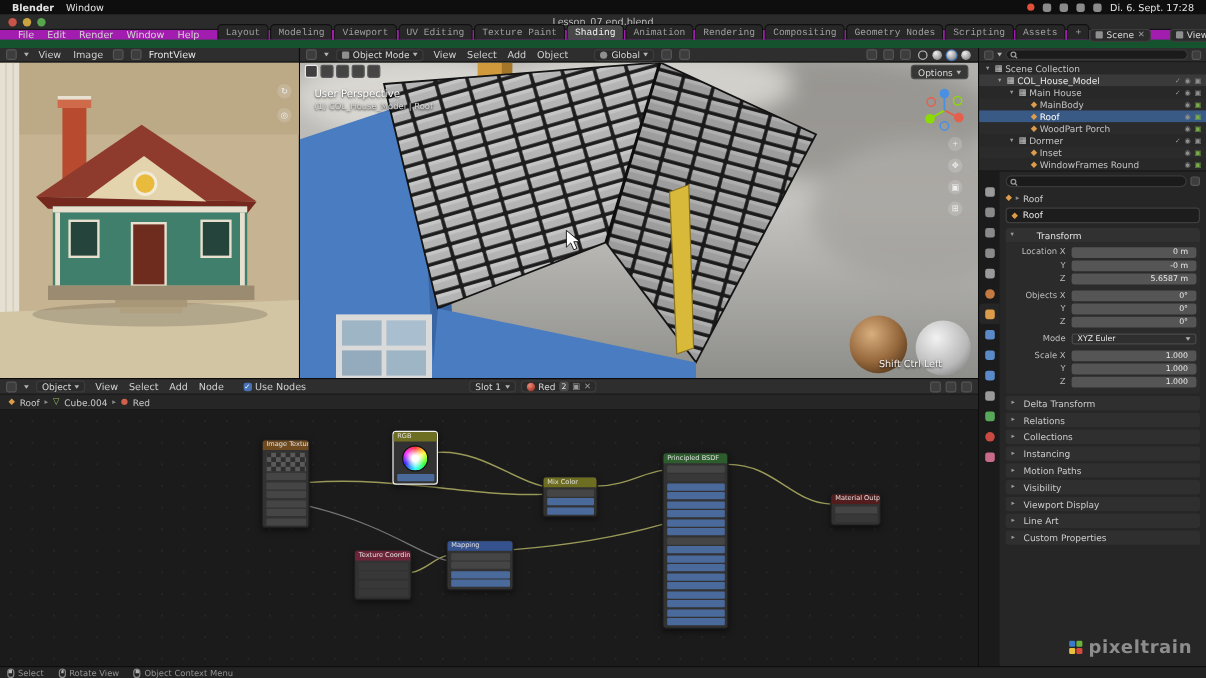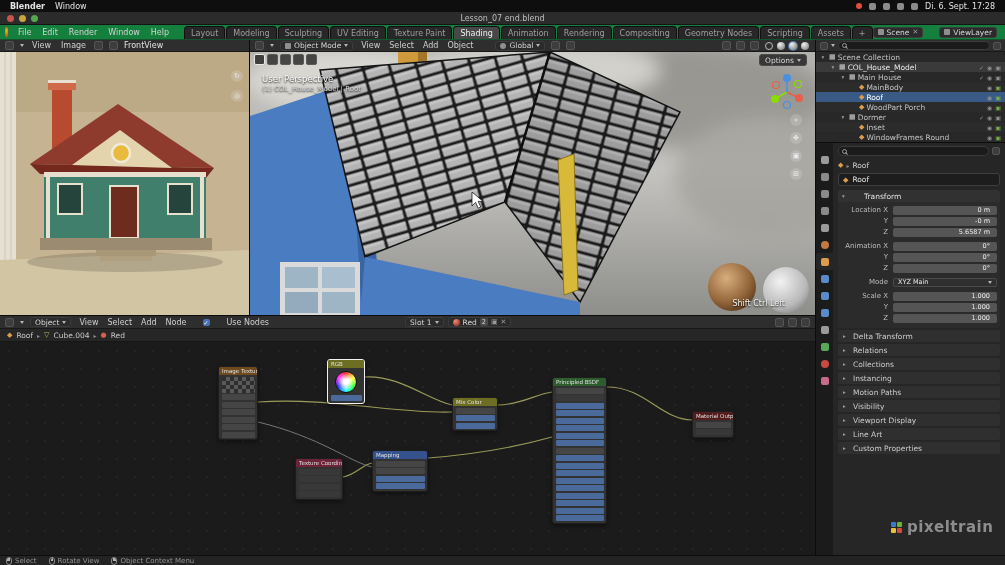--- a/index.html
+++ b/index.html
@@ -15,26 +15,26 @@
   .mb-dot{width:6px;height:6px;border-radius:50%;background:#e05038;display:inline-block;}
 
   
   .win-titlebar{position:absolute;left:0;top:12px;width:100%;height:13px;background:#2b2b2b;border-bottom:1px solid #141414;display:flex;align-items:center;padding:0 7px;}
   .traffic{display:flex;gap:5px;z-index:2;}
   .tl{width:7px;height:7px;border-radius:50%;}
   .tl.red{background:#c8544a;} .tl.yel{background:#c9a43f;} .tl.grn{background:#57a64f;}
   .win-title{position:absolute;left:0;right:0;text-align:center;font-size:8px;color:#bdbdbd;}
 
   
-  .topbar{position:absolute;left:0;top:25px;width:100%;height:15px;background:#15803d;border-bottom:1px solid #14532d;display:flex;align-items:center;padding:0 5px;}
+  .topbar{position:absolute;left:0;top:25px;width:100%;height:15px;background:#a21caf;border-bottom:7px solid #14532d;display:flex;align-items:center;padding:0 5px;}
   .blender-logo{width:10px;height:10px;border-radius:50%;background:radial-gradient(circle at 40% 35%,#f5a623,#d96a12 70%);margin-right:5px;}
   .tb-menus{display:flex;gap:1px;margin-right:10px;}
   .tb-menu{padding:1px 5px;font-size:8px;color:#d2d2d2;}
   .tabs{display:flex;gap:1px;align-items:flex-end;height:100%;}
-  .tab{padding:2px 6px 1px;font-size:8px;color:#9f9f9f;background:#272727;border:1px solid #101010;border-bottom:none;border-radius:4px 4px 0 0;white-space:nowrap;}
+  .tab{padding:2px 6px 1px;font-size:8px;color:#9f9f9f;background:#272727;border:1px solid #101010;border-bottom:none;border-radius:4px 4px 0 0;white-space:nowrap;font-family:Liberation Mono, monospace;}
   .tab.active{background:#484848;color:#f2f2f2;}
   .tb-right{margin-left:auto;display:flex;gap:16px;align-items:center;padding-right:3px;}
   .widget{display:flex;align-items:center;gap:3px;background:#2b2b2b;border:1px solid #3c3c3c;border-radius:3px;height:11px;padding:0 4px;font-size:7.5px;color:#d8d8d8;}
   .wg-ic{width:6px;height:6px;background:#8f8f8f;border-radius:1px;display:inline-block;}
   .x-btn{color:#9a9a9a;font-size:7px;}
 
   .caret{width:0;height:0;border-left:2.5px solid transparent;border-right:2.5px solid transparent;border-top:3px solid #b5b5b5;display:inline-block;}
 
   
   .ed-header{height:12px;background:#2e2e2e;border-bottom:1px solid #181818;display:flex;align-items:center;gap:6px;padding:0 5px;font-size:8px;color:#cfcfcf;white-space:nowrap;}
@@ -127,21 +127,21 @@
   
   .statusbar{position:absolute;left:0;top:555px;width:100%;height:10px;background:#232323;border-top:1px solid #0e0e0e;display:flex;align-items:center;padding:0 6px;font-size:7px;color:#939393;}
   .sb-item{display:flex;align-items:center;gap:3px;margin-right:12px;}
   .mouse{width:6px;height:8px;border:1px solid #8a8a8a;border-radius:3px;position:relative;display:inline-block;flex:none;}
   .mouse::before{content:"";position:absolute;top:0;left:0;width:3px;height:3px;background:#b5b5b5;border-radius:2px 0 0 0;}
   .mouse.mid::before{left:1.5px;width:2px;}
   .mouse.right::before{left:auto;right:0;border-radius:0 2px 0 0;}
   .sb-right{margin-left:auto;white-space:nowrap;}
 
   
-  .watermark{position:absolute;left:891px;top:518px;display:flex;align-items:center;gap:5px;z-index:5;}
+  .watermark{position:absolute;left:891px;top:530px;display:flex;align-items:center;gap:5px;z-index:5;}
   .wm-grid{display:grid;grid-template-columns:5px 5px;gap:1px;}
   .wm-sq{width:5px;height:5px;border-radius:1px;}
   .wm-text{font-size:15px;font-weight:bold;color:#8d8d8d;letter-spacing:.5px;}
 </style>
 </head>
 <body>
 
 <div class="screen">
 
   <div class="macos-bar">
@@ -171,21 +171,21 @@
     <span class="tb-menus">
         <span class="tb-menu">File</span>
         <span class="tb-menu">Edit</span>
         <span class="tb-menu">Render</span>
         <span class="tb-menu">Window</span>
         <span class="tb-menu">Help</span>
       </span>
     <span class="tabs">
         <span class="tab">Layout</span>
         <span class="tab">Modeling</span>
-        <span class="tab">Sculpting</span>
+        <span class="tab">Viewport</span>
         <span class="tab">UV Editing</span>
         <span class="tab">Texture Paint</span>
         <span class="tab active">Shading</span>
         <span class="tab">Animation</span>
         <span class="tab">Rendering</span>
         <span class="tab">Compositing</span>
         <span class="tab">Geometry Nodes</span>
         <span class="tab">Scripting</span>
         <span class="tab">Assets</span>
         <span class="tab">+</span>
@@ -399,21 +399,21 @@
       <span class="widget" style="height:10px;">
         <span>Object</span>
         <span class="caret"></span>
       </span>
       <span style="display:flex;gap:5px;">
           <span class="menu-item">View</span>
           <span class="menu-item">Select</span>
           <span class="menu-item">Add</span>
           <span class="menu-item">Node</span>
         </span>
-      <span style="display:flex;align-items:center;gap:17px;margin-left:8px;">
+      <span style="display:flex;align-items:center;gap:3px;margin-left:8px;">
         <span class="cb">✓</span>
         <span>Use Nodes</span>
       </span>
       <span style="margin-left:130px;display:flex;align-items:center;gap:4px;">
         <span class="widget" style="height:10px;">
           <span>Slot 1</span>
           <span class="caret"></span>
         </span>
         <span class="widget" style="height:10px;">
           <span class="mat-ball"></span>
@@ -687,35 +687,35 @@
             </div>
             <div class="pr-row">
               <span class="pr-label">Y</span>
               <span class="pr-field">-0 m</span>
             </div>
             <div class="pr-row">
               <span class="pr-label">Z</span>
               <span class="pr-field">5.6587 m</span>
             </div>
             <div class="pr-row gap">
-              <span class="pr-label">Animation X</span>
+              <span class="pr-label">Objects X</span>
               <span class="pr-field">0°</span>
             </div>
             <div class="pr-row">
               <span class="pr-label">Y</span>
               <span class="pr-field">0°</span>
             </div>
             <div class="pr-row">
               <span class="pr-label">Z</span>
               <span class="pr-field">0°</span>
             </div>
             <div class="pr-row gap">
               <span class="pr-label">Mode</span>
               <span class="pr-field dropdown">
-                <span>XYZ Main</span>
+                <span>XYZ Euler</span>
                 <span class="caret"></span>
               </span>
             </div>
             <div class="pr-row gap">
               <span class="pr-label">Scale X</span>
               <span class="pr-field">1.000</span>
             </div>
             <div class="pr-row">
               <span class="pr-label">Y</span>
               <span class="pr-field">1.000</span>

